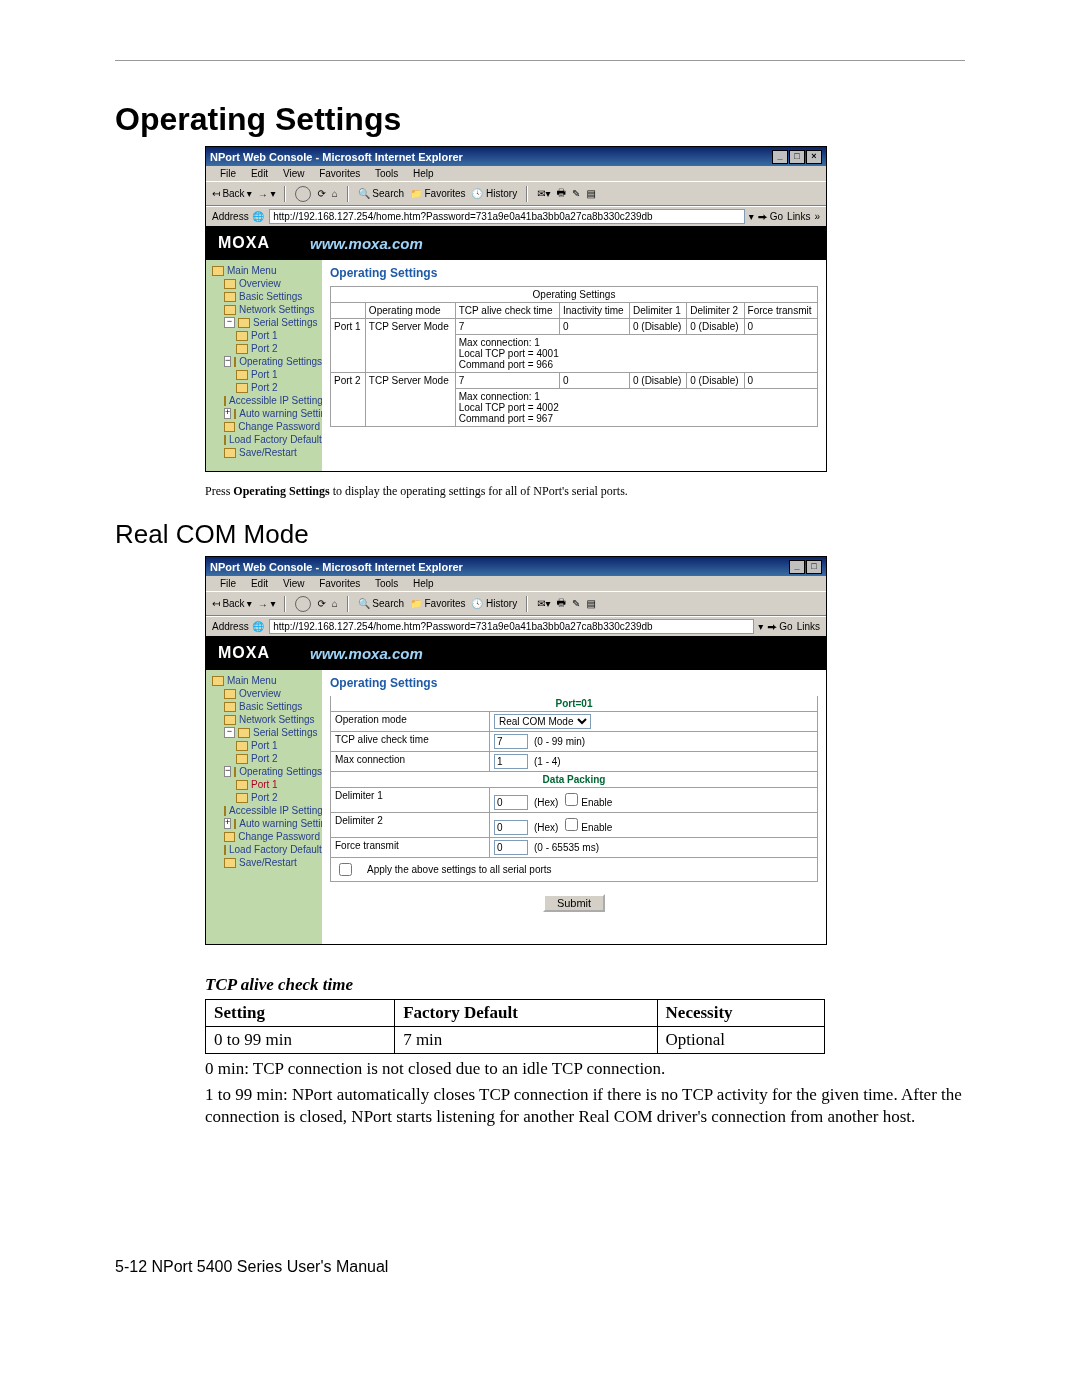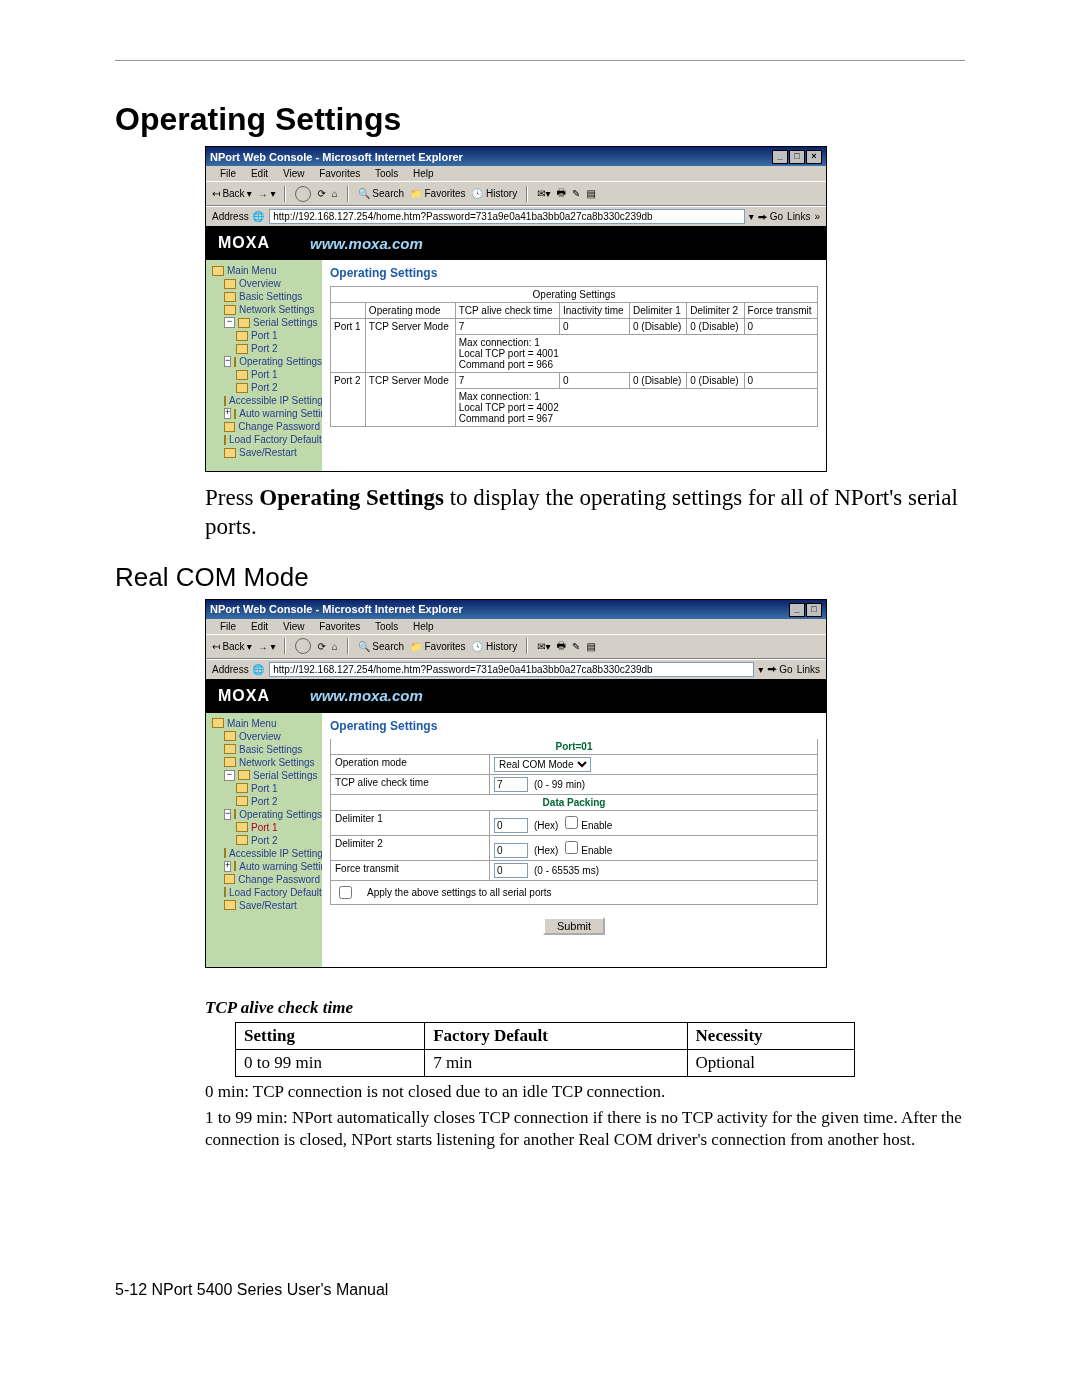--- a/index.html
+++ b/index.html
@@ -38,23 +38,23 @@
 .sectionhd{color:#063;font-weight:bold;text-align:center !important;}
 .form-row{display:flex;border:1px solid #a0a0a0;border-top:none;}
 .form-row:first-child{border-top:1px solid #a0a0a0;}
 .form-row .k{width:150px;padding:2px 4px;border-right:1px solid #a0a0a0;}
 .form-row .v{flex:1;padding:2px 4px;}
 .form-row select,.form-row input[type=text]{font-size:10px;border:1px solid #7f9db9;background:#fff;}
 .form-row input[type=text]{width:28px;}
 .hint{color:#000;margin-left:6px;}
 .submitrow{text-align:center;padding:12px;}
 .submitrow button{font-size:11px;padding:1px 12px;background:#d4d0c8;border:2px outset #fff;}
-.bodytext{font-size:23px;margin:12px 0 12px 90px;line-height:1.25;}
+.bodytext{font-size:12px;margin:12px 0 12px 90px;line-height:1.25;}
 .subhead{font-style:italic;font-weight:bold;font-size:17px;margin:30px 0 4px 90px;}
-table.defn{border-collapse:collapse;margin-left:120px;width:620px;font-size:17px;}
+table.defn{border-collapse:collapse;margin-left:90px;width:620px;font-size:17px;}
 table.defn th,table.defn td{border:1px solid #000;padding:3px 8px;text-align:left;}
 table.defn th{font-weight:bold;}
 .note{font-size:17px;margin:4px 0 0 90px;line-height:1.3;}
 .footer{font-family:Arial,sans-serif;font-size:16px;margin-top:130px;}
 .red{color:#b00020;}
 </style>
 </head>
 <body>
 
 <div class="page">
@@ -339,20 +339,24 @@
       <div class="form-row">
             <div class="k sectionhd" style="flex:1;border-right:none;text-align:center">Port=01</div>
           </div>
       <div class="form-row">
         <div class="k">Operation mode</div>
         <div class="v"><select><option>Real COM Mode</option></select></div>
       </div>
       <div class="form-row">
         <div class="k">TCP alive check time</div>
         <div class="v"><input type="text" value="7" style=""><span class="hint">(0 - 99 min)</span></div>
+      </div>
+      <div class="form-row">
+        <div class="k">Max connection</div>
+        <div class="v"><input type="text" value="1" style=""><span class="hint">(1 - 4)</span></div>
       </div>
       <div class="form-row">
             <div class="k sectionhd" style="flex:1;border-right:none;text-align:center">Data Packing</div>
           </div>
       <div class="form-row">
         <div class="k">Delimiter 1</div>
         <div class="v"><input type="text" value="0" style=""><span class="hint">(Hex)</span> <input type="checkbox" style=""><span>Enable</span></div>
       </div>
       <div class="form-row">
         <div class="k">Delimiter 2</div>

